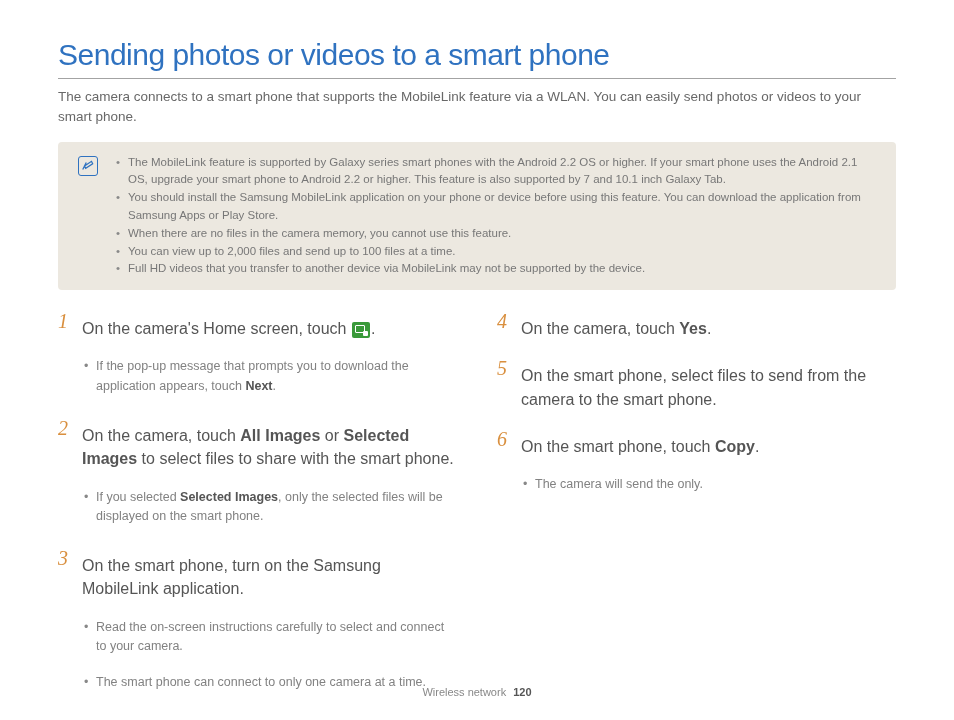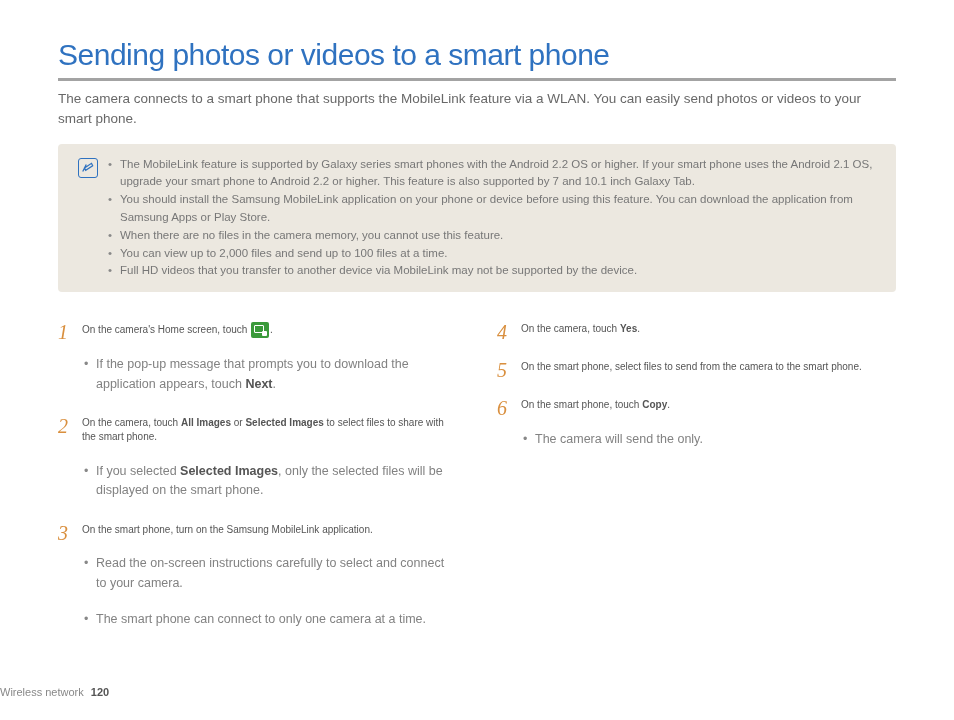--- a/index.html
+++ b/index.html
@@ -11,36 +11,36 @@
     color: #5f5f5f;
     position: relative;
     padding: 38px 58px 0 58px;
   }
   .title {
     color: #2f72c0;
     font-size: 30px;
     font-weight: 400;
     letter-spacing: -0.5px;
     padding-bottom: 6px;
-    border-bottom: 3px solid #a3a3a3;
+    border-bottom: 1px solid #a3a3a3;
     margin-bottom: 8px;
   }
   .intro {
     font-size: 13.5px;
     color: #686868;
     line-height: 1.5;
     margin-bottom: 14px;
   }
   .note-box {
     background: #ece8e0;
     border-radius: 4px;
     padding: 12px 16px 12px 20px;
     display: flex;
-    gap: 10px;
-    margin-bottom: 30px;
+    gap: 18px;
+    margin-bottom: 21px;
   }
   .note-icon {
     width: 20px; height: 20px;
     border: 1.5px solid #2f72c0;
     border-radius: 3px;
     display: flex;
     align-items: center;
     justify-content: center;
     flex-shrink: 0;
     margin-top: 2px;
@@ -72,23 +72,24 @@
   .step-num {
     font-style: italic;
     font-size: 20px;
     color: #d98f3e;
     font-family: Georgia, 'Times New Roman', serif;
     line-height: 1;
     min-width: 14px;
   }
   .step-body { flex: 1; }
   .step-text {
-    font-size: 10px;
+    font-size: 16px;
     color: #555;
     line-height: 1.45;
+    margin-top: 6px;
   }
   .sub-list {
     list-style: none;
     margin-top: 8px;
     font-size: 12.5px;
     color: #828282;
     line-height: 1.55;
   }
   .sub-list li { position: relative; padding-left: 14px; margin-bottom: 4px; margin-top: 17px; }
   .sub-list li::before {
@@ -120,20 +121,21 @@
     position: absolute;
     right: 2px; bottom: 2px;
     width: 5px; height: 5px;
     background: #fff;
     border-radius: 1px;
   }
   .footer {
     position: absolute;
     bottom: 22px;
     left: 0; right: 0;
+    text-align: center;
     font-size: 11px;
     color: #888;
   }
   .footer .pnum { color: #555; font-weight: 600; margin-left: 4px; }
 </style>
 </head>
 <body>
 
 <h1 class="title">Sending photos or videos to a smart phone</h1>
 <p class="intro">The camera connects to a smart phone that supports the MobileLink feature via a WLAN. You can easily send photos or videos to your smart phone.</p>

